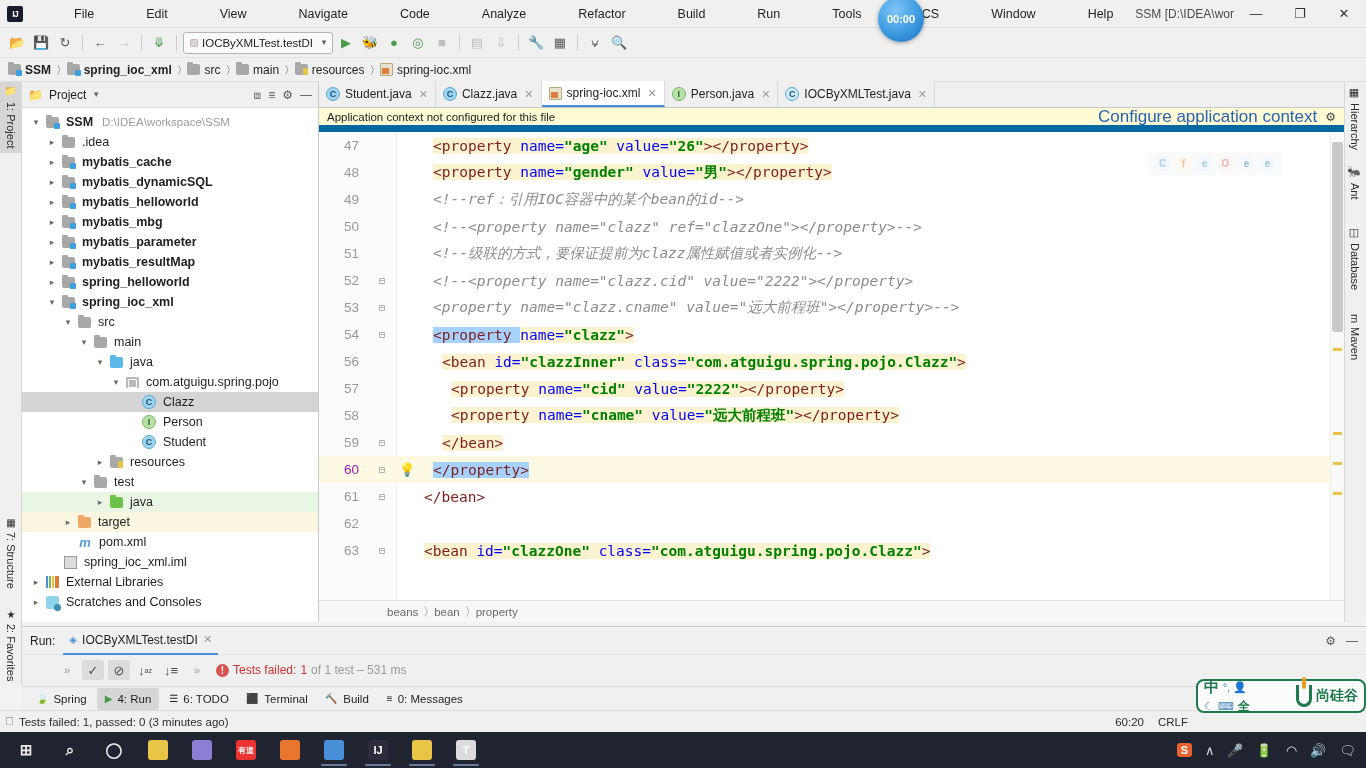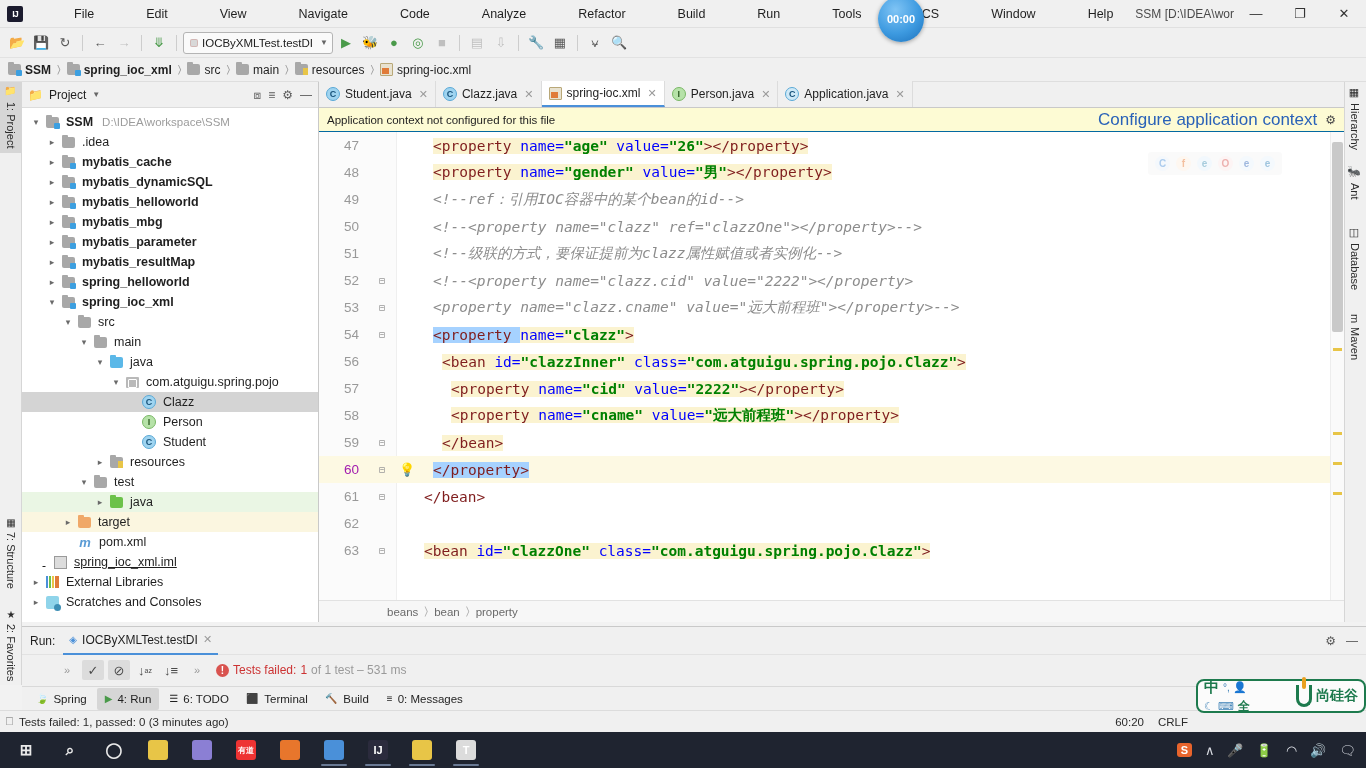--- a/index.html
+++ b/index.html
@@ -169,21 +169,21 @@
   }
   .tab.active { background:#fff; border-bottom:2px solid #4a90d9; }
   .tab .x { color:#9a9a9a; font-size:11px; margin-left:2px; }
   .ic-j { width:14px; height:14px; border-radius:50%; background:#9fd4f0;
      border:1px solid #5aa9d6; color:#17527a; font-size:9px; font-weight:bold;
      display:flex; align-items:center; justify-content:center; flex:none; }
   .ic-j.iface { background:#b6e2a8; border-color:#7ab866; color:#2d5c22; }
   .ic-j.test { background:#cfe9f7; border-color:#5aa9d6; }
 
   .notif {
-    height:24px; background:#fdfbd4; border-bottom:1px solid #0369a1;
+    height:24px; background:#fdfbd4; border-bottom:7px solid #0369a1;
     display:flex; align-items:center; padding:0 8px; font-size:11.5px; color:#1f1f1f;
   }
   .notif a { margin-left:auto; color:#2a62b8; text-decoration:none; font-size:17px; }
   .notif .gear { margin-left:8px; color:#4a4a4a; font-size:12px; }
 
   .code-area { flex:1; position:relative; overflow:hidden; background:#fff; }
   .gutter {
     position:absolute; left:0; top:0; width:78px; height:100%;
     background:#fbfbfb; border-right:1px solid #efefef;
   }
@@ -554,21 +554,21 @@
         <div class="trow ylw" style="padding-left: 40px;">
           <span class="arrow">▸</span>
           <span class="ic ic-folder target" style="flex: 0 0 auto; margin-right: 3px;"></span>
           <span class="tname">target</span>
         </div>
         <div class="trow" style="padding-left: 40px;">
           <span class="arrow none">·</span>
           <span class="ic-m" style="flex: 0 0 auto; margin-right: 3px;">m</span>
           <span class="tname">pom.xml</span>
         </div>
-        <div class="trow" style="padding-left: 16px; text-decoration: underline;">
+        <div class="trow" style="padding-left: 26px;">
           <span class="arrow none">·</span>
           <span class="ic-iml" style="flex: 0 0 auto; margin-right: 3px;"></span>
           <span class="tname">spring_ioc_xml.iml</span>
         </div>
         <div class="trow" style="padding-left: 8px;">
           <span class="arrow">▸</span>
           <span class="ic-lib" style="flex: 0 0 auto; margin-right: 3px;"></span>
           <span class="tname">External Libraries</span>
         </div>
         <div class="trow" style="padding-left: 8px;">
@@ -596,21 +596,21 @@
           <span>spring-ioc.xml</span>
           <span class="x">✕</span>
         </div>
         <div class="tab">
           <span class="ic-j iface">I</span>
           <span>Person.java</span>
           <span class="x">✕</span>
         </div>
         <div class="tab">
           <span class="ic-j test">C</span>
-          <span>Application.java</span>
+          <span>IOCByXMLTest.java</span>
           <span class="x">✕</span>
         </div>
       </div>
 
     <div class="notif">
       <span>Application context not configured for this file</span>
       <a href="#">Configure application context</a>
       <span class="gear">⚙</span>
     </div>
 

